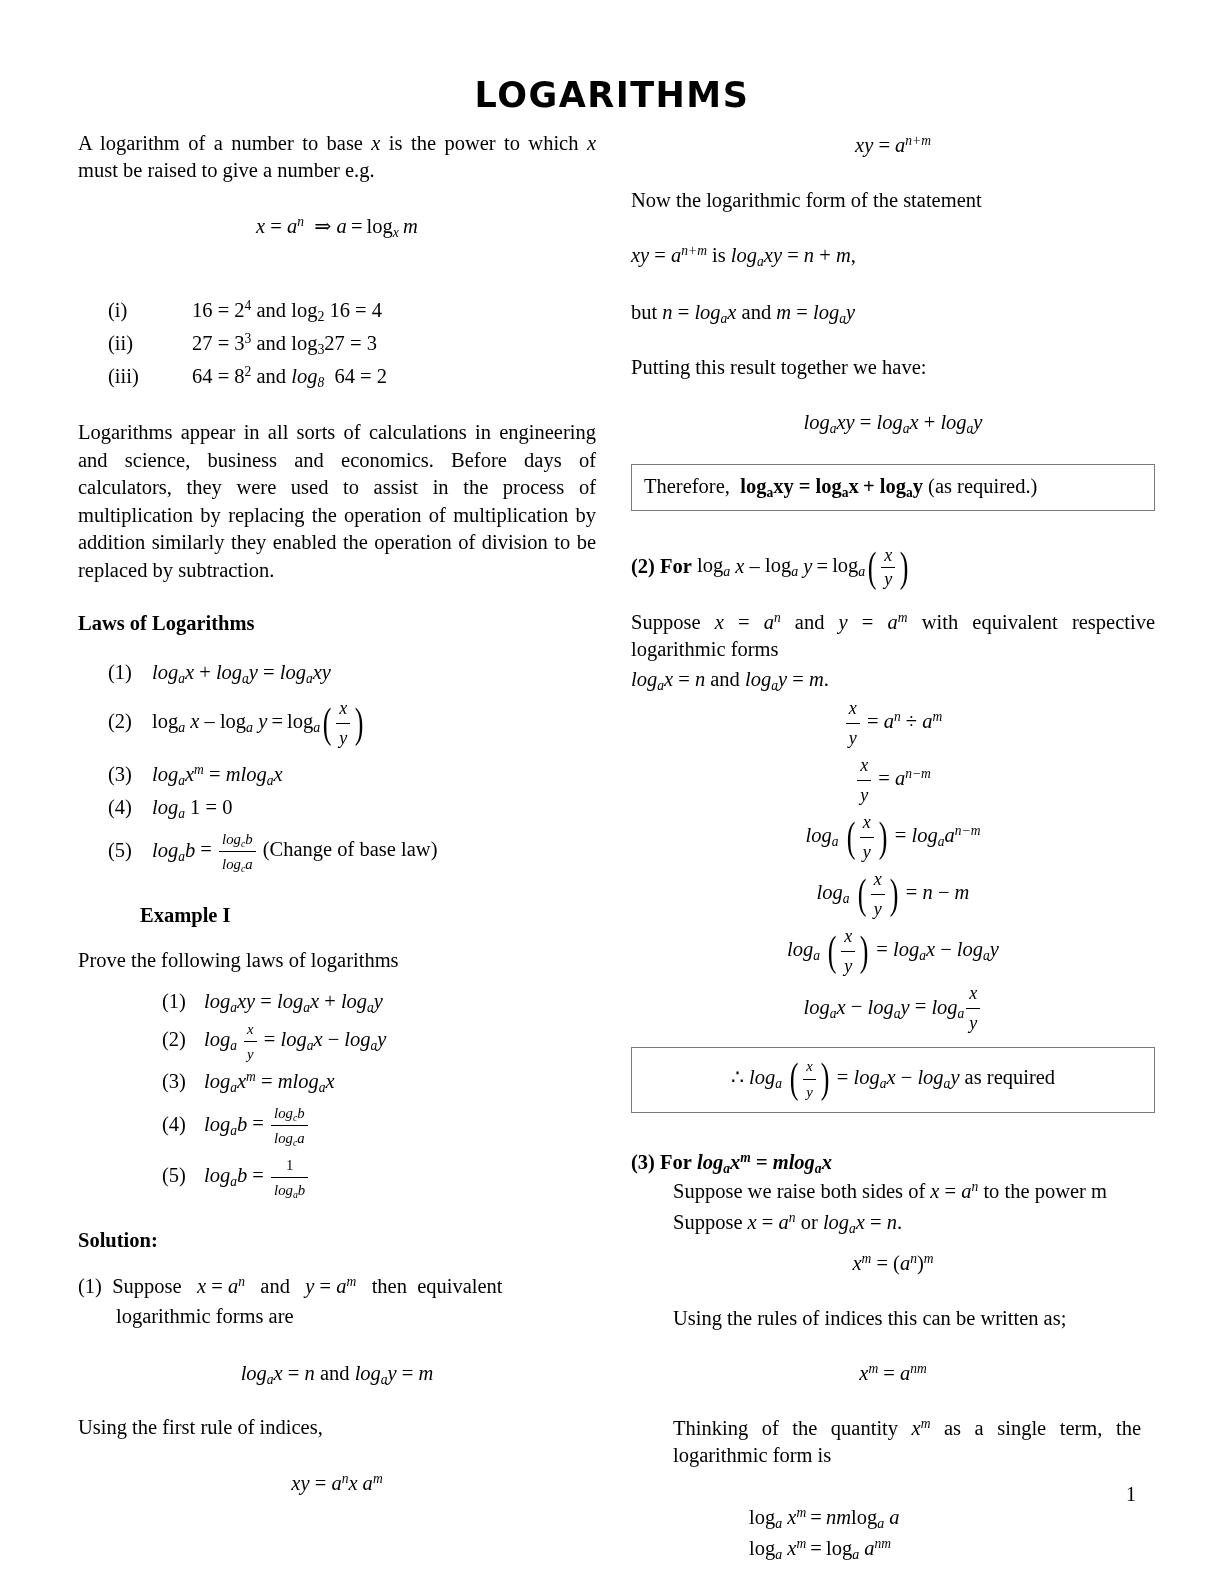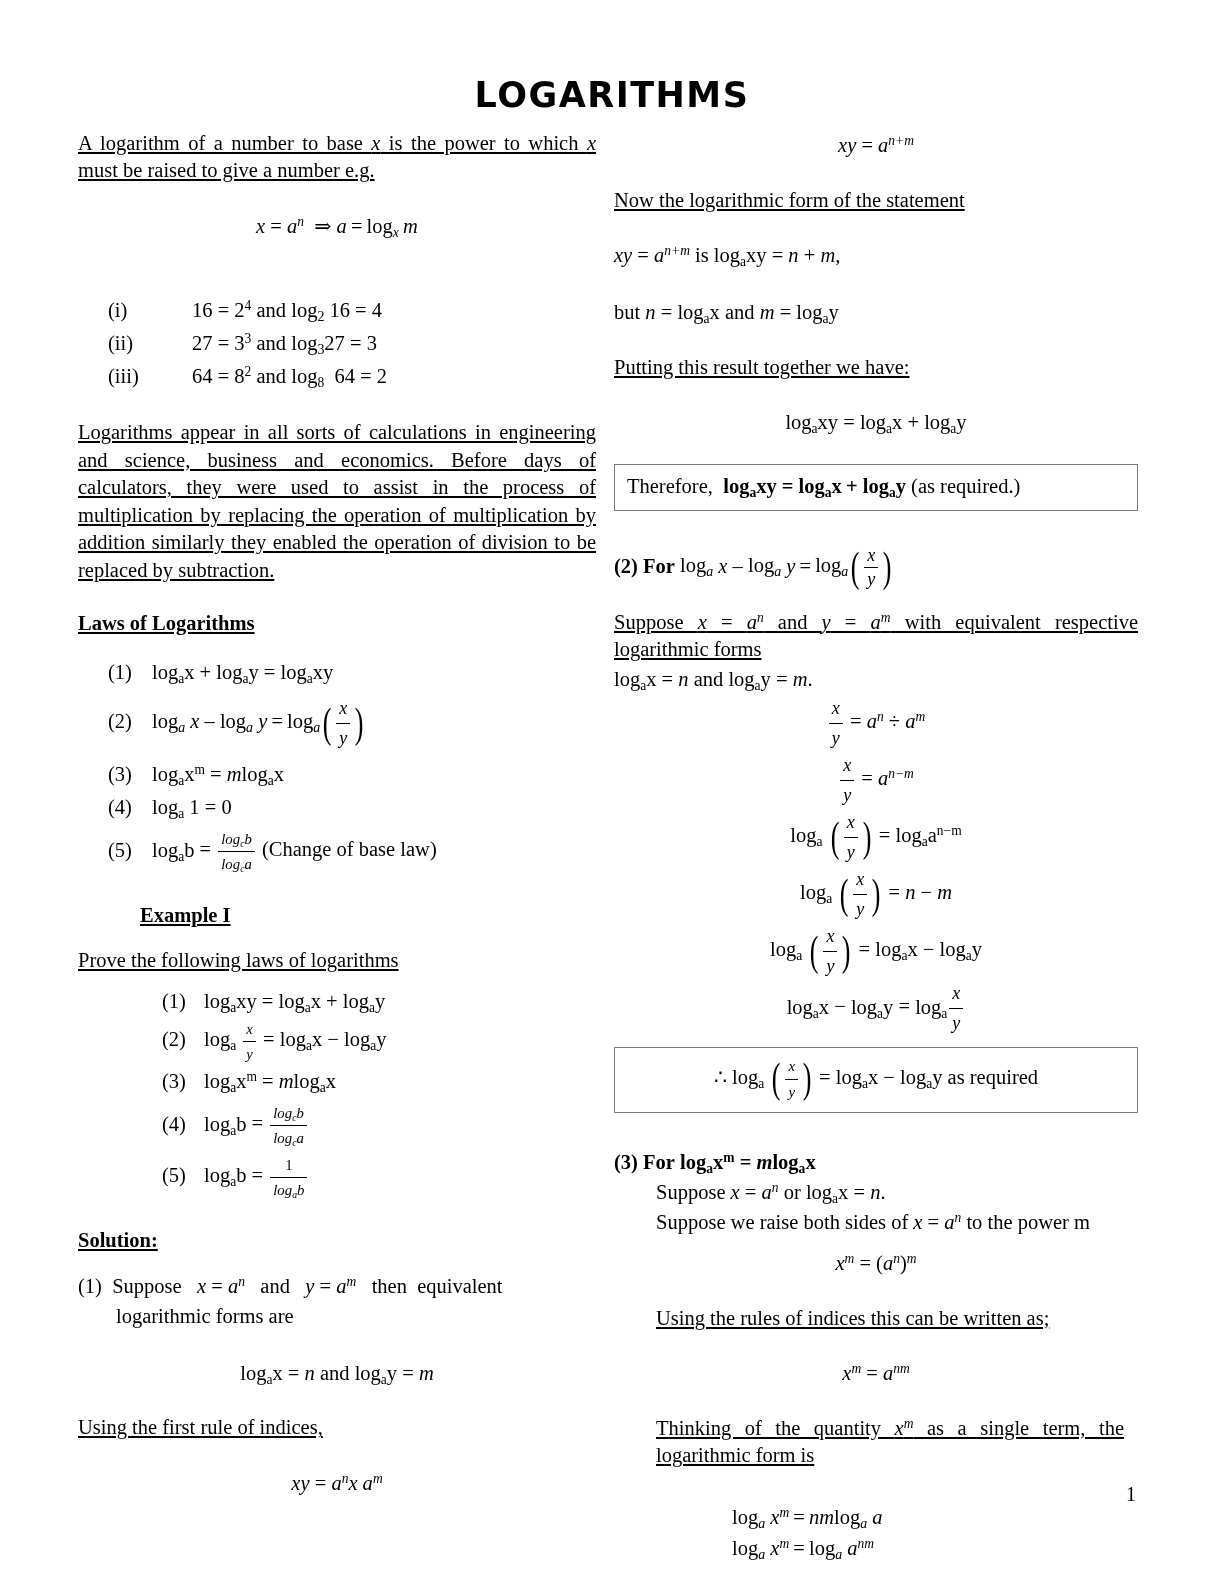--- a/index.html
+++ b/index.html
@@ -35,39 +35,38 @@
     font-size: 35px;
     letter-spacing: 1.5px;
     line-height: 1;
   }
   
   .col {
     position: absolute;
     top: 130px;
   }
   .col-left  { left: 78px;  width: 518px; }
-  .col-right { left: 614px; width: 524px; }
+  .col-right { left: 631px; width: 524px; }
 
   p, .line {
     margin: 0;
     font-size: 20.5px;
     line-height: 1.34;
-    text-decoration: underline;
   }
   .gap-s  { height: 10px; }
   .gap-m  { height: 18px; }
   .gap-l  { height: 26px; }
   .gap-xl { height: 34px; }
 
   .just { text-align: justify; text-justify: inter-word; }
   .bold { font-weight: bold; }
 
   
   .mi { font-style: italic; }
-  .mlog { font-family: "Liberation Serif", serif; }
+  .mlog { font-style: italic; font-family: "Liberation Serif", serif; }
   sub.mi, sup.mi { font-style: italic; }
   sub { font-size: 0.66em; line-height: 0; vertical-align: -0.28em; }
   sup { font-size: 0.66em; line-height: 0; vertical-align: 0.52em; }
 
   .mathline {
     font-size: 20.5px;
     line-height: 1.5;
     white-space: nowrap;
   }
   .eq-ctr { text-align: center; }
@@ -372,22 +371,22 @@
     <div class="boxed center">
       <span class="mathline">∴ <span class="mlog">log<sub>a</sub></span> <span class="bigparen">(</span><span class="frac small"><span class="num">x</span><span class="den">y</span></span><span class="bigparen">)</span> = <span class="mlog">log<sub>a</sub>x</span> − <span class="mlog">log<sub>a</sub>y</span> <span style="font-style:normal">as required</span></span>
     </div>
 
     <div class="gap-xl"></div>
 
     <div class="hang" style="padding-left:42px; text-indent:-42px;">
       <span class="bold">(3)</span>
       <span class="bold">For</span>
       <span class="bold mathline"><span class="mlog" style="font-weight:bold">log<sub>a</sub>x<sup>m</sup></span> = <span class="mi">m</span><span class="mlog" style="font-weight:bold">log<sub>a</sub>x</span></span>
+      <span class="cont">Suppose we raise both sides of <span class="mi">x</span> = <span class="mi">a<sup class="mi">n</sup></span> to the power m</span>
       <span class="cont mathline">Suppose <span class="mi">x</span> = <span class="mi">a<sup class="mi">n</sup></span> or <span class="mlog">log<sub>a</sub>x</span> = <span class="mi">n</span>.</span>
-      <span class="cont">Suppose we raise both sides of <span class="mi">x</span> = <span class="mi">a<sup class="mi">n</sup></span> to the power m</span>
     </div>
 
     <div class="gap-s"></div>
 
     <div class="mathline eq-ctr">
       <span class="mi">x<sup class="mi">m</sup></span> = (<span class="mi">a<sup class="mi">n</sup></span>)<sup class="mi">m</sup>
     </div>
 
     <div class="gap-l"></div>
 

